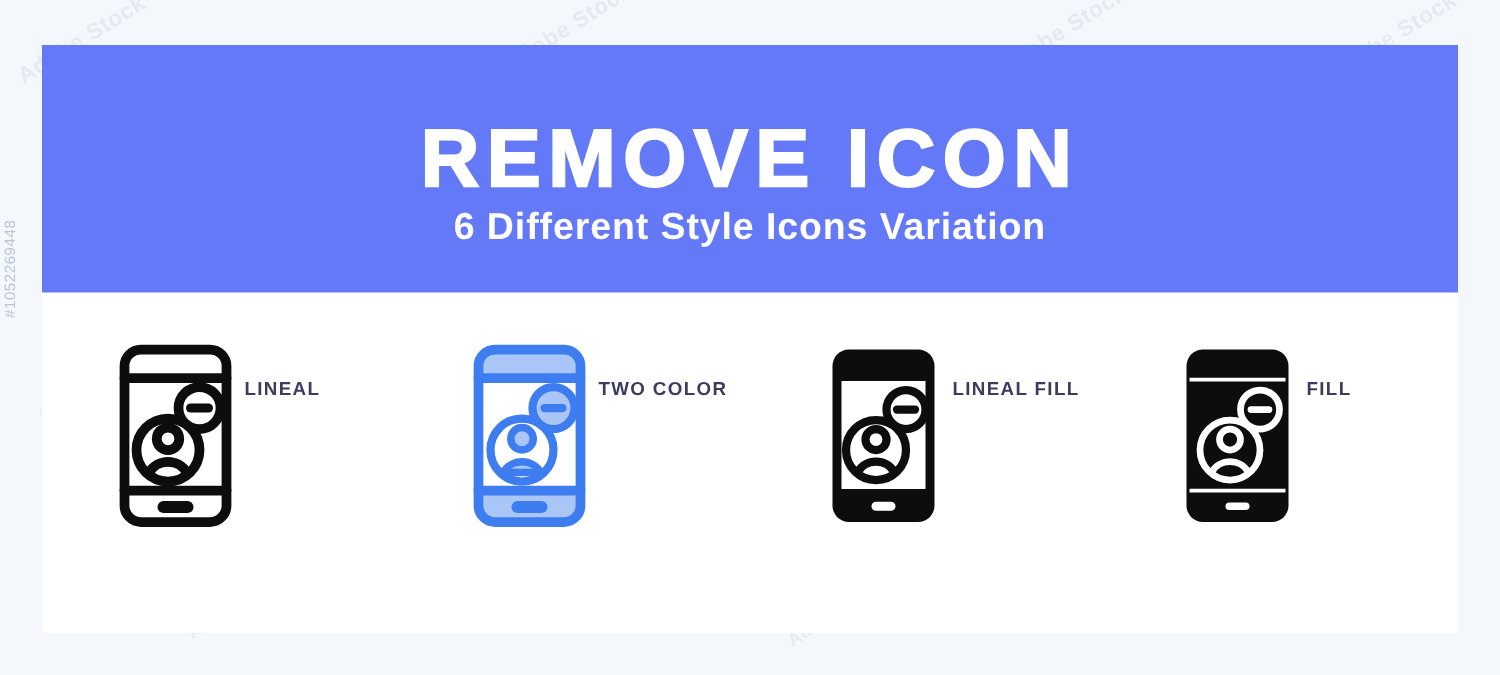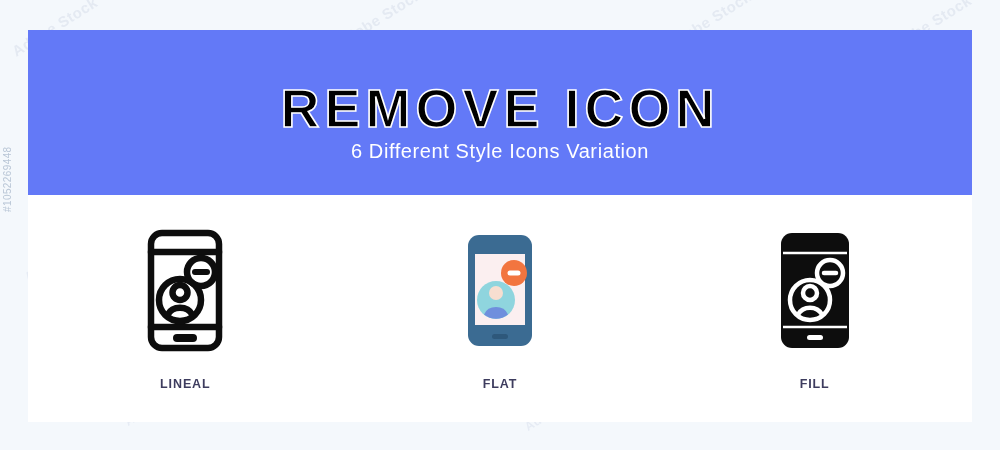--- a/index.html
+++ b/index.html
@@ -18,50 +18,50 @@
   }
 
   .banner{
     position:absolute;left:0;top:0;
     width:944px;height:165px;
     background:#6379f7;
     display:flex;flex-direction:column;
     align-items:center;justify-content:center;
   }
   .banner-title{
-    color:#000000;
+    color:#ffffff;
     font-size:54px;
     font-weight:bold;
     letter-spacing:5px;
     line-height:1;
     margin:17px 0 6px 0;
     -webkit-text-stroke:1.6px #ffffff;
   }
   .banner-sub{
     color:#ffffff;
-    font-size:20px;
-    font-weight:400;
+    font-size:25px;
+    font-weight:700;
     letter-spacing:0.6px;
     line-height:1;
     margin:0;
   }
 
   .grid{
     position:absolute;left:0;top:165px;
     width:944px;height:227px;
     display:flex;
     align-items:flex-start;
     justify-content:space-around;
     padding-top:33px;
     box-sizing:border-box;
   }
   .cell{
     width:150px;
-    display:flex;flex-direction:column;
-    align-items:center;
+    display:flex;flex-direction:row;
+    align-items:flex-start;
   }
   .cell .art{height:125px;display:flex;align-items:center;justify-content:center;}
   .cell .lbl{
     margin-top:24px;
     color:#3d3c5e;
     font-size:12.5px;
     font-weight:bold;
     letter-spacing:0.9px;
     text-align:center;
     white-space:nowrap;
@@ -137,37 +137,59 @@
               <path d="M28.5 87 a14 13 0 0 1 25 0"></path>
               <circle cx="62" cy="44" r="14"></circle>
               <line x1="56" y1="44" x2="68" y2="44" stroke-width="6"></line>
             </g>
           </svg>
         </div>
         <div class="lbl">LINEAL</div>
       </div>
 
 
-      <div class="cell">
-        <div class="art">
-          <svg width="92" height="125" viewBox="0 0 92 125">
-            <rect x="14" y="7" width="64" height="111" rx="11" fill="#3b6b92"></rect>
-            <rect x="21" y="26" width="50" height="71" fill="#fbeff0"></rect>
-            <rect x="38" y="106" width="16" height="5" rx="2.5" fill="#2e587b"></rect>
-            <circle cx="42" cy="72" r="19" fill="#8fd5de"></circle>
-            <path d="M30 86.5 a13 12 0 0 1 24 0 a19 19 0 0 1 -24 0 z" fill="#6f8fdd"></path>
-            <circle cx="42" cy="65" r="7" fill="#f7ded0"></circle>
-            <circle cx="60" cy="45" r="13" fill="#f2753f"></circle>
-            <rect x="53.5" y="42.5" width="13" height="5" rx="2.5" fill="#ffffff"></rect>
-          </svg>
-        </div>
-        <div class="lbl">FLAT</div>
-      </div>
-
-
+
+      <div class="cell">
+        <div class="art">
+          <svg width="92" height="125" viewBox="0 0 92 125">
+            <path d="M12 16 a11 11 0 0 1 11 -11 h46 a11 11 0 0 1 11 11 v8 h-68 z" fill="#a9c6f7"></path>
+            <path d="M12 99 h68 v10 a11 11 0 0 1 -11 11 h-46 a11 11 0 0 1 -11 -11 z" fill="#a9c6f7"></path>
+            <g fill="none" stroke="#3d7df0" stroke-width="6.5" stroke-linecap="round" stroke-linejoin="round">
+              <rect x="12" y="5" width="68" height="115" rx="11"></rect>
+              <line x1="12" y1="24" x2="80" y2="24"></line>
+              <line x1="12" y1="99" x2="80" y2="99"></line>
+              <line x1="38" y1="110" x2="54" y2="110" stroke-width="8"></line>
+            </g>
+            <circle cx="41" cy="72" r="21" fill="none" stroke="#3d7df0" stroke-width="5.5"></circle>
+            <path d="M28.5 87 a14 13 0 0 1 25 0 z" fill="#a9c6f7" stroke="#3d7df0" stroke-width="5" stroke-linejoin="round"></path>
+            <circle cx="41" cy="64.5" r="7.5" fill="#a9c6f7" stroke="#3d7df0" stroke-width="5"></circle>
+            <circle cx="62" cy="44" r="14" fill="#a9c6f7" stroke="#3d7df0" stroke-width="5.5"></circle>
+            <line x1="56" y1="44" x2="68" y2="44" stroke="#3d7df0" stroke-width="5.5" stroke-linecap="round"></line>
+          </svg>
+        </div>
+        <div class="lbl">TWO COLOR</div>
+      </div>
+
+      <div class="cell">
+        <div class="art">
+          <svg width="92" height="125" viewBox="0 0 92 125">
+            <rect x="12" y="5" width="68" height="115" rx="11" fill="#0d0d0d"></rect>
+            <rect x="18" y="26" width="56" height="72" fill="#ffffff"></rect>
+            <rect x="38" y="106.5" width="16" height="6" rx="3" fill="#ffffff"></rect>
+            <g fill="none" stroke="#0d0d0d" stroke-width="5.5" stroke-linecap="round" stroke-linejoin="round">
+              <circle cx="41" cy="72" r="20"></circle>
+              <circle cx="41" cy="65" r="7"></circle>
+              <path d="M29 86.5 a13.5 12.5 0 0 1 24 0"></path>
+            </g>
+            <circle cx="61" cy="45" r="13" fill="#ffffff" stroke="#0d0d0d" stroke-width="5.5"></circle>
+            <line x1="55" y1="45" x2="67" y2="45" stroke="#0d0d0d" stroke-width="5.5" stroke-linecap="round"></line>
+          </svg>
+        </div>
+        <div class="lbl">LINEAL FILL</div>
+      </div>
 
       <div class="cell">
         <div class="art">
           <svg width="92" height="125" viewBox="0 0 92 125">
             <rect x="12" y="5" width="68" height="115" rx="11" fill="#0d0d0d"></rect>
             <line x1="14" y1="25" x2="78" y2="25" stroke="#ffffff" stroke-width="2.5"></line>
             <line x1="14" y1="99" x2="78" y2="99" stroke="#ffffff" stroke-width="2.5"></line>
             <rect x="38" y="107" width="16" height="5" rx="2.5" fill="#ffffff"></rect>
             <g fill="none" stroke="#ffffff" stroke-width="4.5" stroke-linecap="round" stroke-linejoin="round">
               <circle cx="41" cy="72" r="20"></circle>

